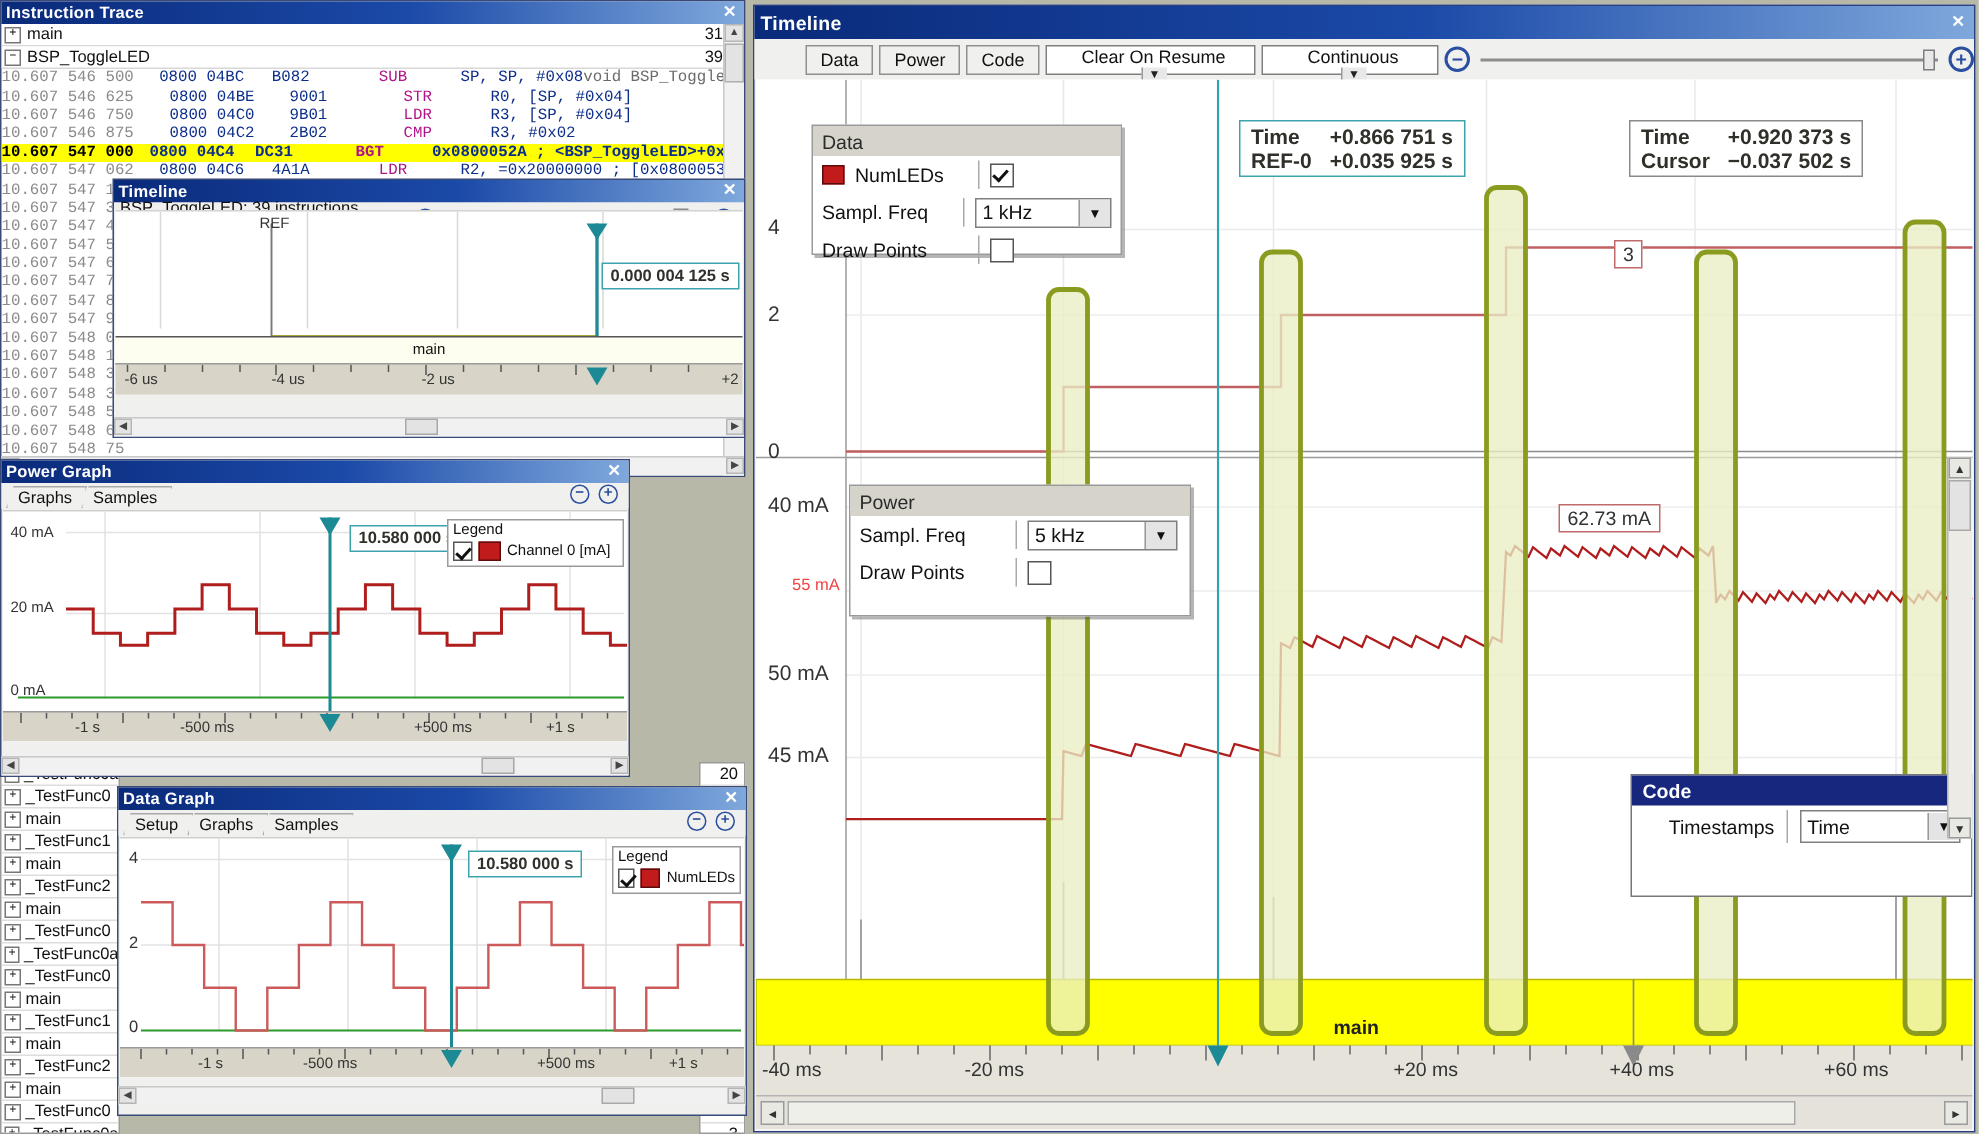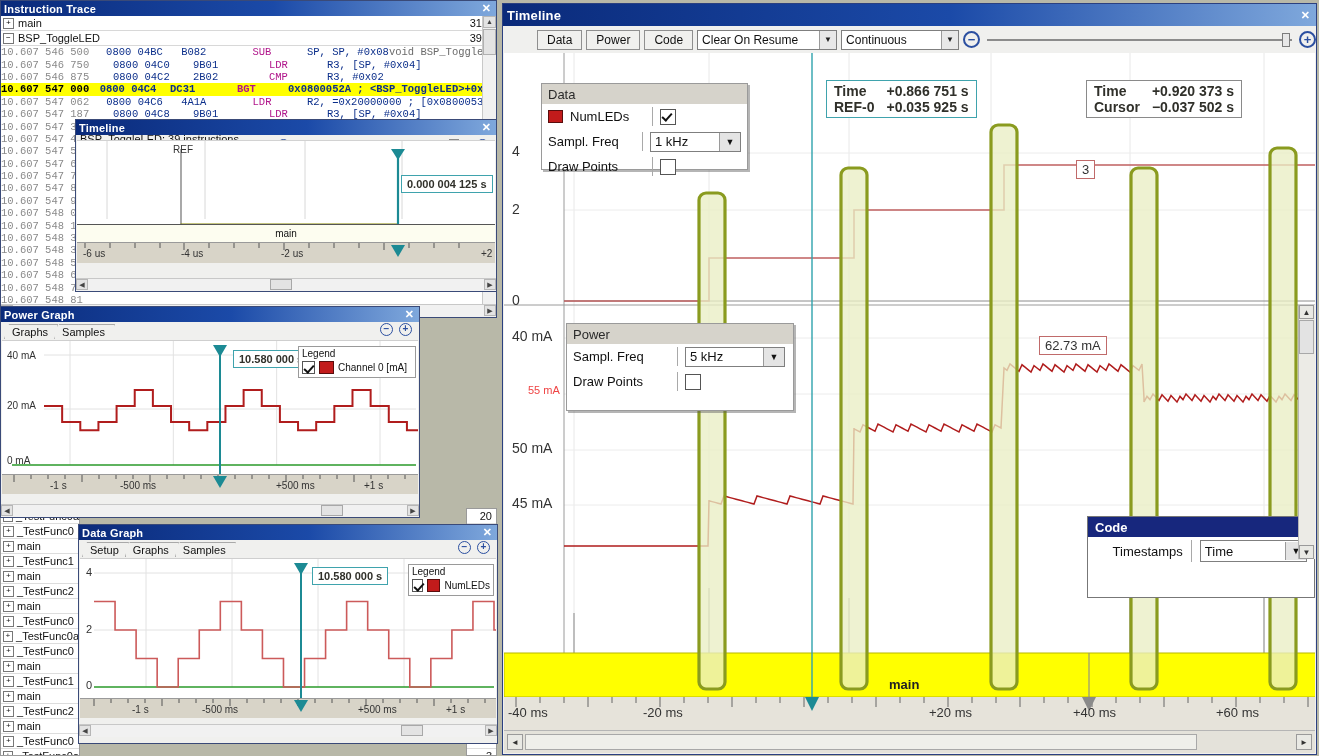--- a/index.html
+++ b/index.html
@@ -80,21 +80,21 @@
   .nrow{height:15px;line-height:15px;font-size:11px;text-align:right;padding-right:4px;
         border-bottom:1px solid #dddddd;box-sizing:border-box;}
 
   
   #mtl{left:502px;top:3px;width:815px;height:752px;background:#f0f0ee;border:1px solid #2b4080;}
   #mtl .titlebar{height:22px;font-size:13px;padding:0 4px;}
   #mtl .toolbar{height:27px;display:flex;align-items:center;padding-left:34px;gap:4px;background:#f0f0ee;}
   .tbtn{height:20px;min-width:44px;padding:0 9px;background:#f0f0ee;border:1px solid #8f8f8f;
         font-size:12px;line-height:18px;text-align:center;box-sizing:border-box;}
   .combo{height:20px;background:#fff;border:1px solid #7f7f7f;display:flex;align-items:center;
-         box-sizing:border-box;font-size:12px;padding-left:4px;}
+         box-sizing:border-box;font-size:12px;padding-left:4px;flex-direction:column;}
   .combo .val{flex:1;white-space:nowrap;}
   .combo .dd{width:16px;height:18px;background:#e8e8e8;border-left:1px solid #9a9a9a;
              display:flex;align-items:center;justify-content:center;font-size:8px;color:#222;}
   .bigcirc{width:17px;height:17px;border-radius:50%;border:2px solid #2b4fa0;color:#2b4fa0;
            font-size:13px;line-height:13px;text-align:center;font-weight:bold;box-sizing:border-box;}
 
   #mtl .canvas{position:absolute;left:1px;top:49px;right:1px;bottom:1px;background:#fff;overflow:hidden;}
 
   
   .opanel{position:absolute;background:#fff;border:1px solid #9a9a9a;
@@ -144,20 +144,21 @@
         <span class="exp">+</span>
         <span class="gname">main</span>
         <span class="gcnt">31</span>
       </div>
       <div class="grprow">
         <span class="exp">−</span>
         <span class="gname">BSP_ToggleLED</span>
         <span class="gcnt">39</span>
       </div>
       <div class="irow"><span class="c-ts">10.607 546 500</span><span class="c-addr">0800 04BC</span><span class="c-op">B082</span><span class="c-mn">SUB</span><span class="c-args">SP, SP, #0x08</span><span class="c-cmt">void BSP_ToggleLE</span></div>
+      <div class="irow"><span class="c-ts">10.607 546 625</span><span class="c-addr">0800 04BE</span><span class="c-op">9001</span><span class="c-mn">STR</span><span class="c-args">R0, [SP, #0x04]</span><span class="c-cmt"></span></div>
       <div class="irow"><span class="c-ts">10.607 546 750</span><span class="c-addr">0800 04C0</span><span class="c-op">9B01</span><span class="c-mn">LDR</span><span class="c-args">R3, [SP, #0x04]</span><span class="c-cmt"></span></div>
       <div class="irow"><span class="c-ts">10.607 546 875</span><span class="c-addr">0800 04C2</span><span class="c-op">2B02</span><span class="c-mn">CMP</span><span class="c-args">R3, #0x02</span><span class="c-cmt"></span></div>
       <div class="irow hl"><span class="c-ts">10.607 547 000</span><span class="c-addr">0800 04C4</span><span class="c-op">DC31</span><span class="c-mn">BGT</span><span class="c-args">0x0800052A ; &lt;BSP_ToggleLED&gt;+0x6E</span><span class="c-cmt"></span></div>
       <div class="irow"><span class="c-ts">10.607 547 062</span><span class="c-addr">0800 04C6</span><span class="c-op">4A1A</span><span class="c-mn">LDR</span><span class="c-args">R2, =0x20000000 ; [0x08000530]</span><span class="c-cmt"></span></div>
       <div class="irow"><span class="c-ts">10.607 547 187</span><span class="c-addr">0800 04C8</span><span class="c-op">9B01</span><span class="c-mn">LDR</span><span class="c-args">R3, [SP, #0x04]</span><span class="c-cmt"></span></div>
       <div class="irow"><span class="c-ts">10.607 547 31</span><span class="c-addr"></span><span class="c-op"></span><span class="c-mn"></span><span class="c-args"></span><span class="c-cmt"></span></div>
       <div class="irow"><span class="c-ts">10.607 547 43</span><span class="c-addr"></span><span class="c-op"></span><span class="c-mn"></span><span class="c-args"></span><span class="c-cmt"></span></div>
       <div class="irow"><span class="c-ts">10.607 547 50</span><span class="c-addr"></span><span class="c-op"></span><span class="c-mn"></span><span class="c-args"></span><span class="c-cmt"></span></div>
       <div class="irow"><span class="c-ts">10.607 547 62</span><span class="c-addr"></span><span class="c-op"></span><span class="c-mn"></span><span class="c-args"></span><span class="c-cmt"></span></div>
       <div class="irow"><span class="c-ts">10.607 547 75</span><span class="c-addr"></span><span class="c-op"></span><span class="c-mn"></span><span class="c-args"></span><span class="c-cmt"></span></div>

